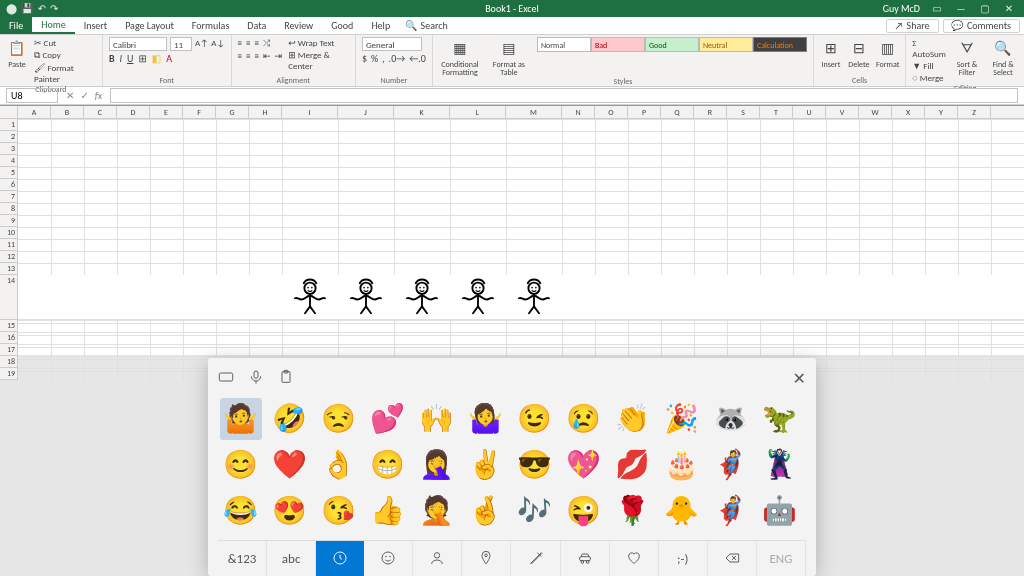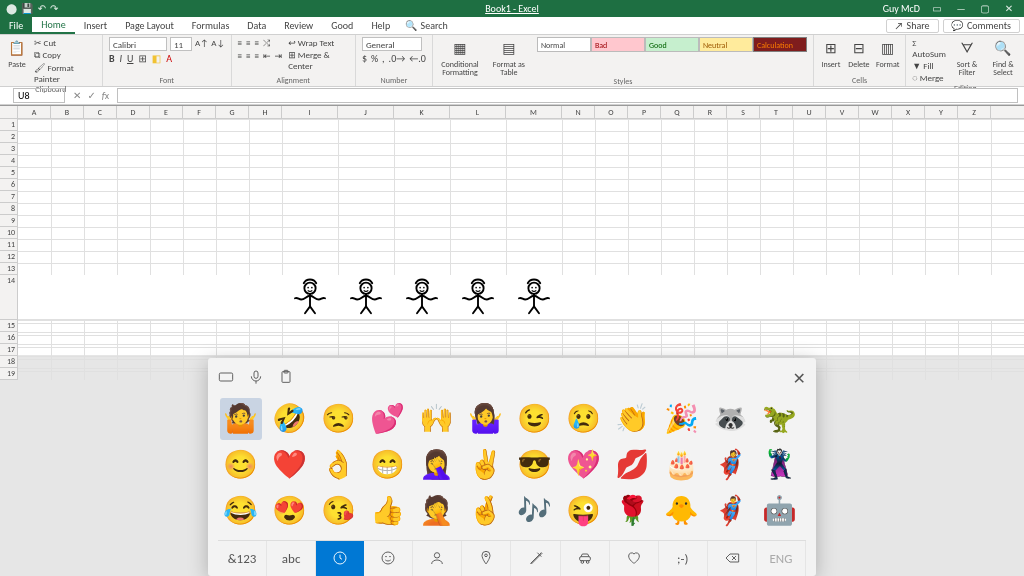--- a/index.html
+++ b/index.html
@@ -1,50 +1,50 @@
 <!DOCTYPE html>
 <html><head>
 <meta charset="utf-8">
 <style>
   * { margin:0; padding:0; box-sizing:border-box; font-family:"Segoe UI",Calibri,Arial,sans-serif; }
   body { width:1024px; height:576px; background:#e6e6e6; overflow:hidden; position:relative; }
   .titlebar{height:17px;background:#1e6f42;color:#fff;display:flex;align-items:center;font-size:10px;position:relative;}
   .titlebar .left{width:140px;display:flex;gap:4px;padding-left:6px;align-items:center;}
   .titlebar .left span{opacity:.85;}
-  .titlebar .center{position:absolute;left:50%;transform:translateX(-50%);text-decoration:underline;}
+  .titlebar .center{position:absolute;left:50%;transform:translateX(-50%);}
   .titlebar .right{margin-left:auto;display:flex;align-items:center;gap:10px;padding-right:8px;}
   .winbtn{width:14px;text-align:center;opacity:.85;}
   .ribbon-tabs{height:18px;background:#fff;display:flex;align-items:center;font-size:10px;color:#444;border-bottom:1px solid #d0d0d0;}
   .ribbon-tabs .tab{padding:0 9px;height:100%;display:flex;align-items:center;cursor:pointer;text-align:center;}
   .ribbon-tabs .tab.file{background:#1e6f42;color:#fff;}
   .ribbon-tabs .tab.active{color:#217346;border-bottom:2px solid #217346;padding-bottom:0;}
   .ribbon-tabs .search{display:flex;align-items:center;gap:3px;margin-left:6px;}
   .ribbon-tabs .spacer{flex:1;}
   .ribbon-tabs .rightbtn{padding:0 8px;display:flex;align-items:center;gap:3px;border:1px solid #d0d0d0;border-radius:2px;height:14px;margin-right:4px;}
   .ribbon{height:52px;background:#f3f2f1;display:flex;font-size:9px;color:#444;border-bottom:1px solid #d0d0d0;}
   .grp{border-right:1px solid #d9d9d9;padding:2px 6px 0 6px;display:flex;flex-direction:column;justify-content:space-between;}
   .grp-name{font-size:8px;color:#666;text-align:center;padding-bottom:1px;}
   .grp-content{display:flex;gap:6px;align-items:flex-start;}
   .vstack{display:flex;flex-direction:column;gap:1px;}
   .fontsel{border:1px solid #c0c0c0;background:#fff;height:14px;font-size:9px;padding:0 3px;display:flex;align-items:center;}
   .style-cell{width:54px;height:15px;border:1px solid #bbb;font-size:8px;display:flex;align-items:center;padding-left:3px;}
   .style-normal{background:#fff;}
   .style-bad{background:#ffc7ce;color:#9c0006;}
   .style-good{background:#c6efce;color:#006100;}
   .style-neutral{background:#ffeb9c;color:#9c5700;}
-  .style-calc{background:#7f1d1d;color:#fa7d00;border-color:#7f7f7f;}
+  .style-calc{background:#404040;color:#fa7d00;border-color:#7f7f7f;}
   .style-check{background:#a5a5a5;color:#fff;}
   .style-explan{font-style:italic;}
   .style-input{background:#ffcc99;color:#3f3f76;}
   .style-linked{background:#fde9d9;color:#fa7d00;}
   .style-note{background:#ffffcc;border-color:#b2b2b2;}
   .icon-lg{width:22px;height:22px;display:flex;align-items:center;justify-content:center;font-size:14px;}
   .lbl{font-size:8px;text-align:center;line-height:1;}
   .namebox-row{height:18px;background:#fff;display:flex;align-items:center;border-bottom:1px solid #d0d0d0;font-size:10px;}
-  .namebox{width:52px;height:15px;border:1px solid #c0c0c0;margin-left:13px;display:flex;align-items:center;padding-left:4px;}
+  .namebox{width:52px;height:15px;border:1px solid #c0c0c0;margin-left:6px;display:flex;align-items:center;padding-left:4px;}
   .fx-icons{display:flex;gap:6px;margin:0 8px;color:#888;}
   .fx-bar{flex:1;height:15px;border:1px solid #c0c0c0;margin-right:6px;background:#fff;}
   .grid{position:relative;background:#fff;height:250px;border-top:1px solid #999;}
   .colhead{display:flex;height:13px;background:#f3f2f1;border-bottom:1px solid #ccc;}
   .corner{width:18px;border-right:1px solid #ccc;}
   .ch{width:33px;text-align:center;font-size:8px;color:#444;border-right:1px solid #ccc;display:flex;align-items:center;justify-content:center;}
   .ch.wide{width:56px;}
   .rows{display:flex;}
   .rowheads{display:flex;flex-direction:column;width:18px;background:#f3f2f1;}
   .rh{height:12px;border-bottom:1px solid #ccc;border-right:1px solid #ccc;font-size:8px;text-align:right;padding-right:2px;color:#444;}

